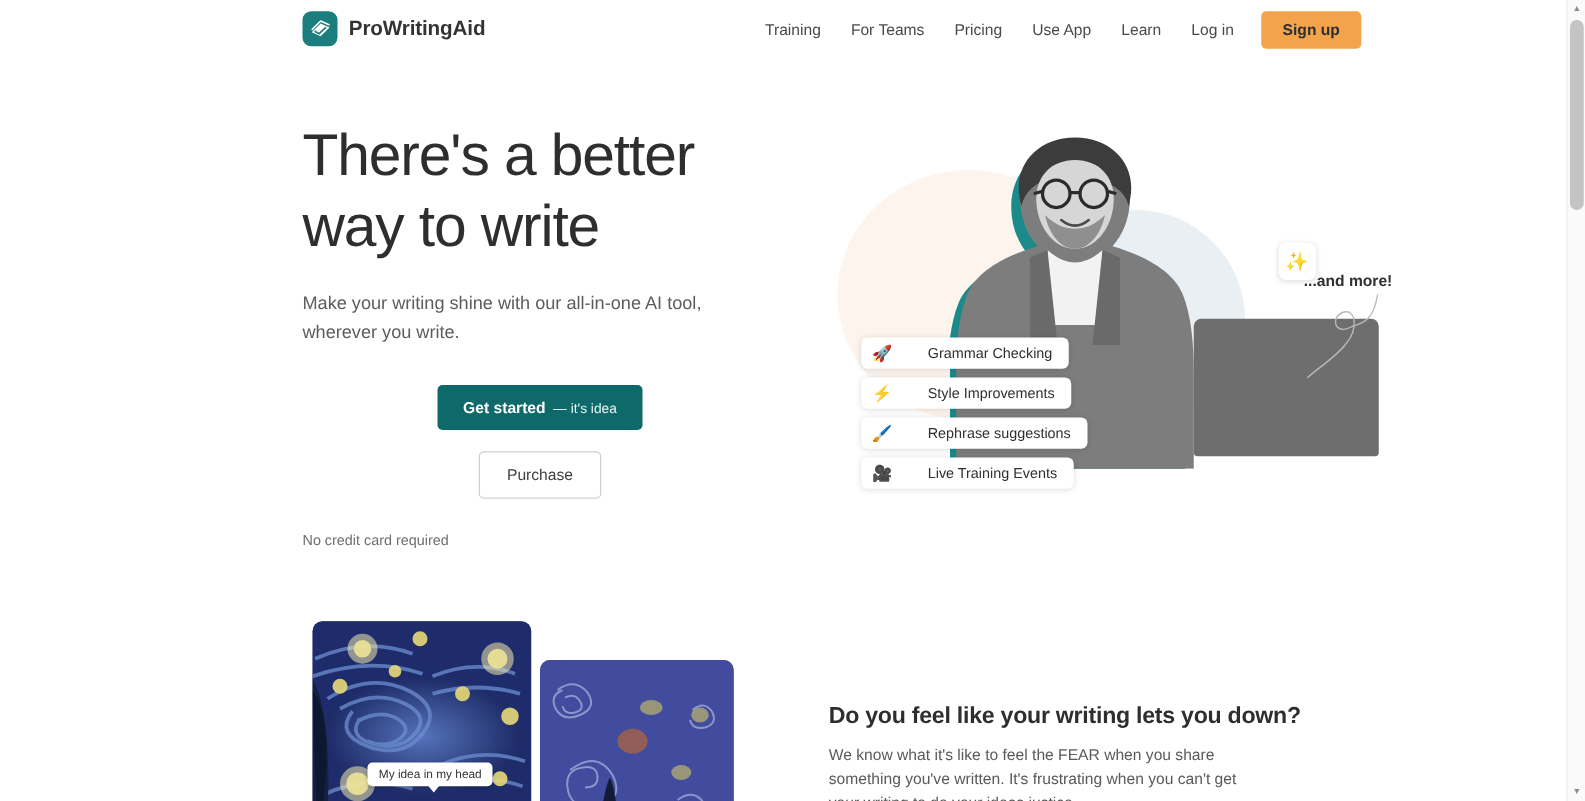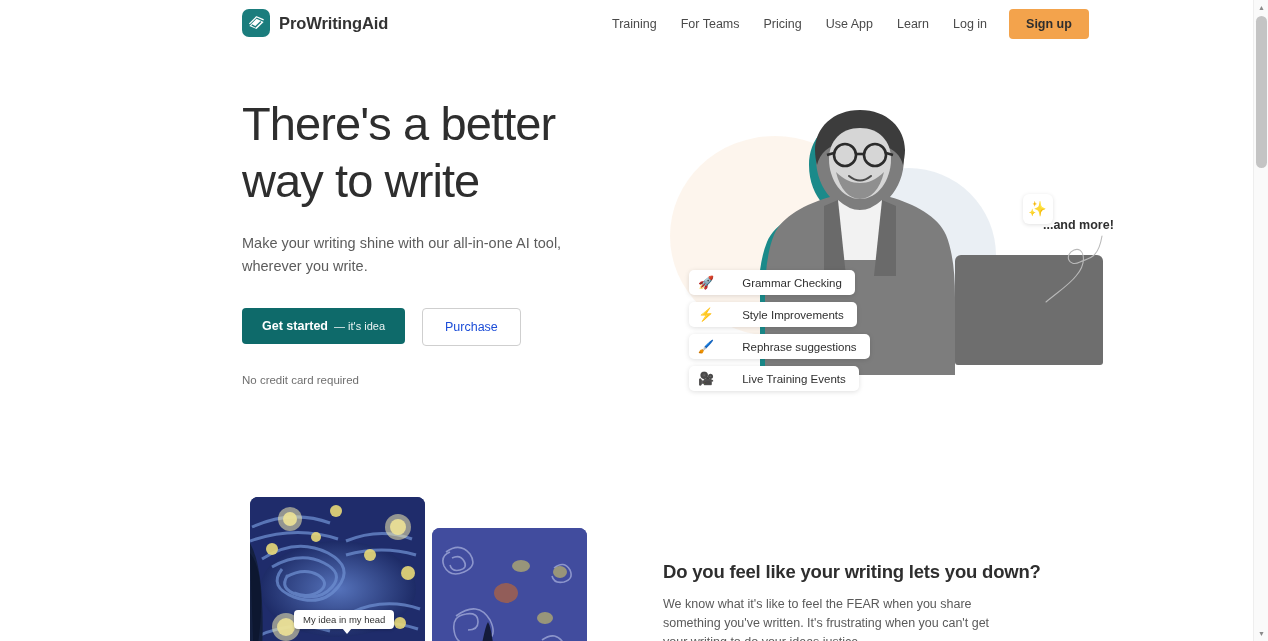--- a/index.html
+++ b/index.html
@@ -113,22 +113,23 @@
   .hero-sub {
     margin-top: 23px;
     font-size: 14.5px;
     line-height: 23px;
     color: #5c5c5c;
     width: 330px;
   }
   .hero-actions {
     margin-top: 30px;
     display: flex;
-    align-items: flex-start;
+    align-items: center;
     gap: 17px;
+    flex-direction: column;
   }
   .btn-primary {
     display: inline-flex;
     align-items: baseline;
     gap: 6px;
     background: #0e6a6a;
     color: #ffffff;
     border: none;
     border-radius: 4px;
     padding: 11px 20px;
@@ -141,21 +142,21 @@
   .btn-primary .muted {
     font-weight: normal;
     font-size: 11px;
     opacity: .92;
   }
   .btn-secondary {
     display: inline-flex;
     align-items: center;
     justify-content: center;
     background: #ffffff;
-    color: #1d4ed8;
+    color: #404040;
     border: 1px solid #cfcfcf;
     border-radius: 4px;
     padding: 11px 22px;
     font-size: 12.5px;
     cursor: pointer;
     font-family: inherit;
     white-space: nowrap;
   }
   .hero-note {
     margin-top: 28px;

